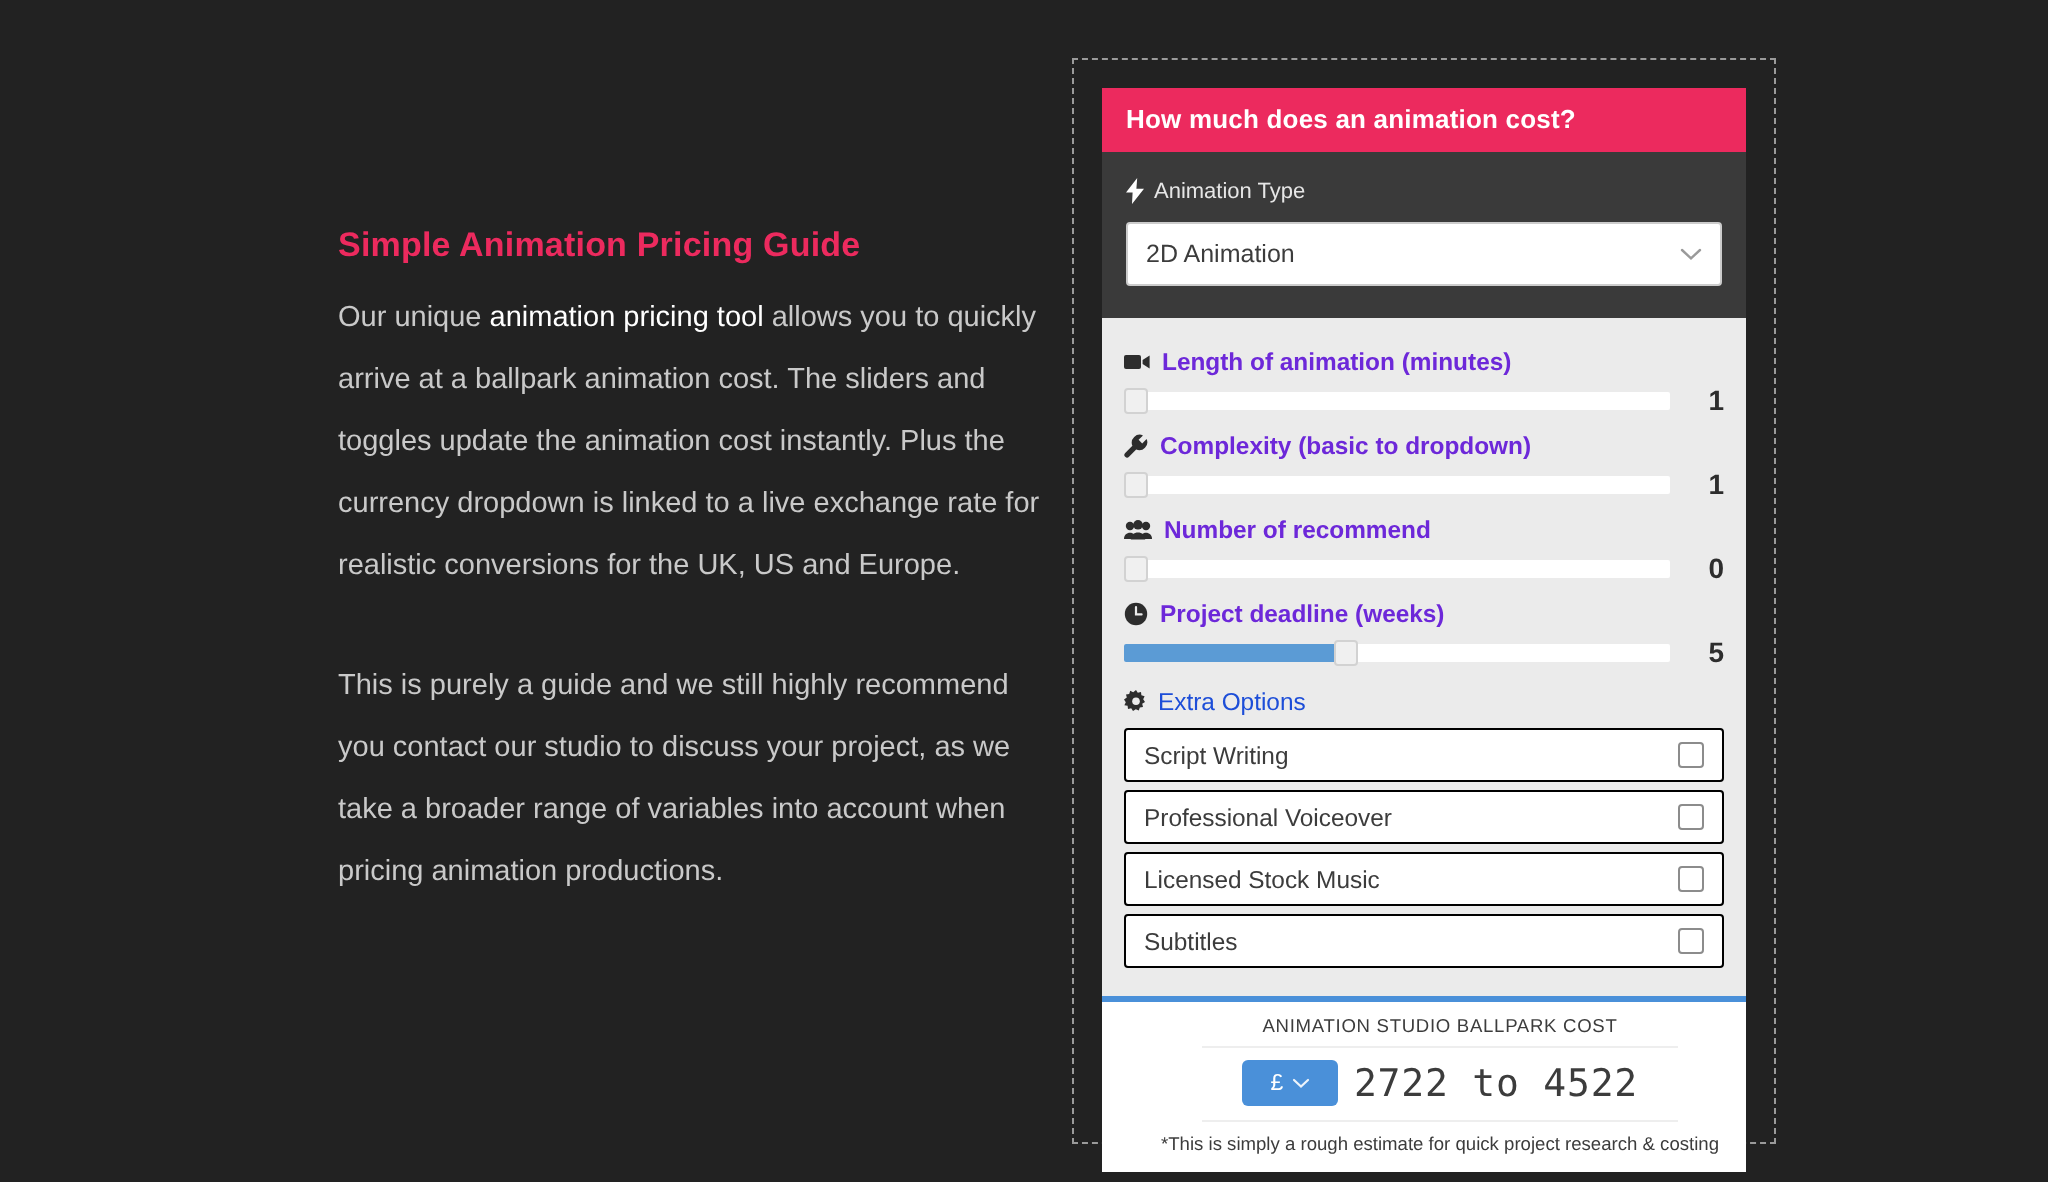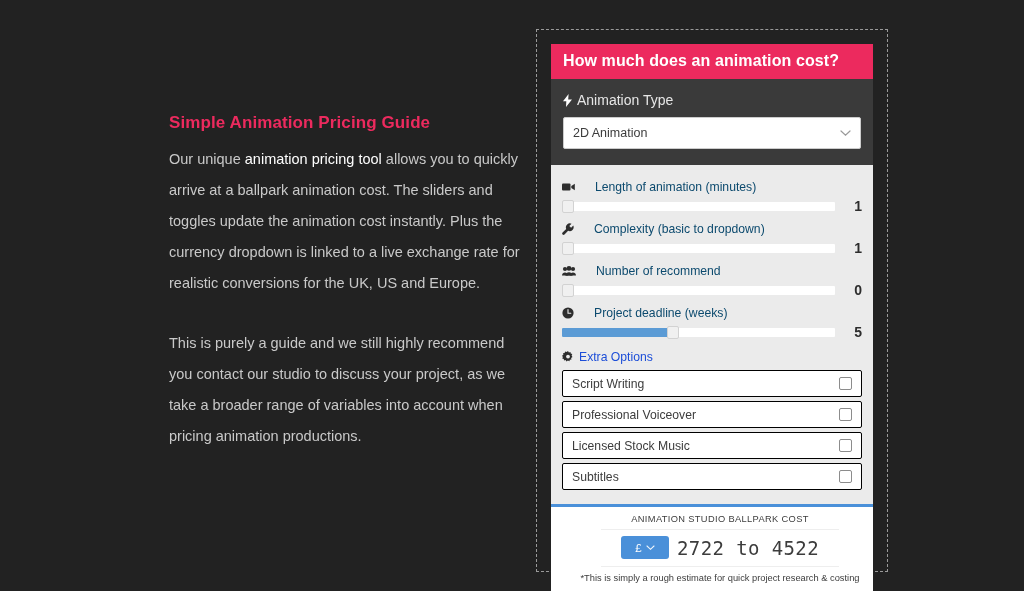--- a/index.html
+++ b/index.html
@@ -59,32 +59,32 @@
     width: 100%;
     height: 100%;
     background: #3a3a3a;
     display: flex;
     flex-direction: column;
     box-sizing: border-box;
   }
   .widget-header {
     background: #ec2a5e;
     color: #ffffff;
-    font-size: 16px;
+    font-size: 13px;
     font-weight: bold;
     padding: 8px 12px 9px 12px;
     letter-spacing: 0.1px;
   }
   .dark-section {
     background: #3a3a3a;
     padding: 13px 12px 16px 12px;
   }
   .dark-label {
     color: #e6e6e6;
-    font-size: 14px;
+    font-size: 11px;
     display: flex;
     align-items: center;
     gap: 5px;
     margin-bottom: 9px;
     text-align: center;
   }
   .select-box {
     background: #ffffff;
     border: 1px solid #cccccc;
     border-radius: 2px;
@@ -104,27 +104,28 @@
 
   
   .light-section {
     background: #ebebeb;
     flex: 1;
     padding: 9px 11px 10px 11px;
     display: flex;
     flex-direction: column;
   }
   .slider-label {
-    color: #0c4a6e;
+    color: #6d28d9;
     font-size: 12.2px;
     display: flex;
     align-items: center;
-    gap: 20px;
+    gap: 6px;
     margin: 5px 0 3px 0;
     line-height: 16px;
+    font-weight: bold;
   }
   .slider-row {
     display: flex;
     align-items: center;
     gap: 9px;
     margin-bottom: 2px;
   }
   .track {
     position: relative;
     flex: 1;

